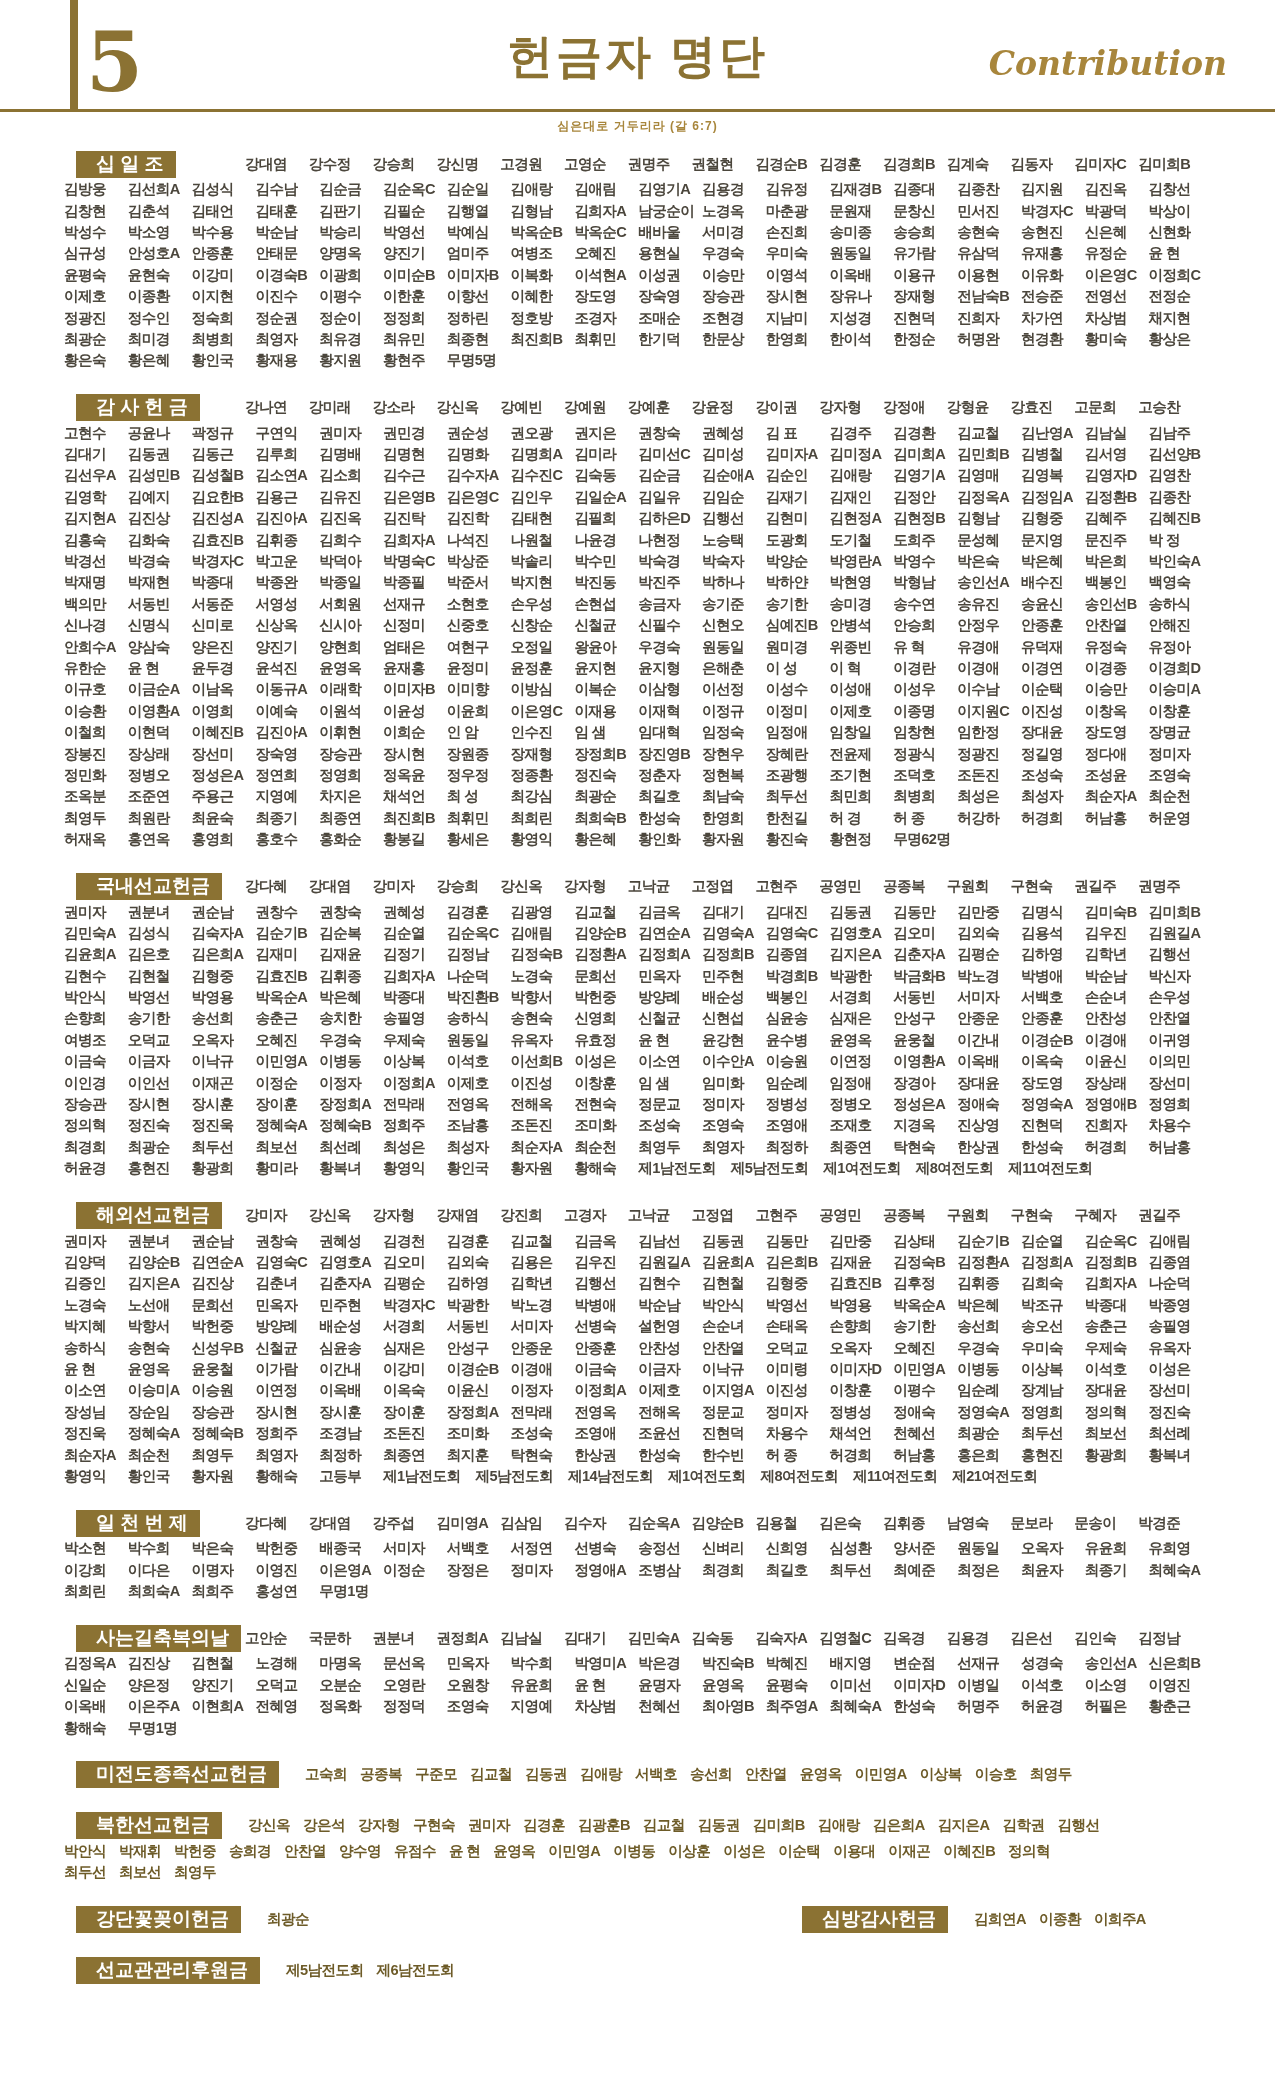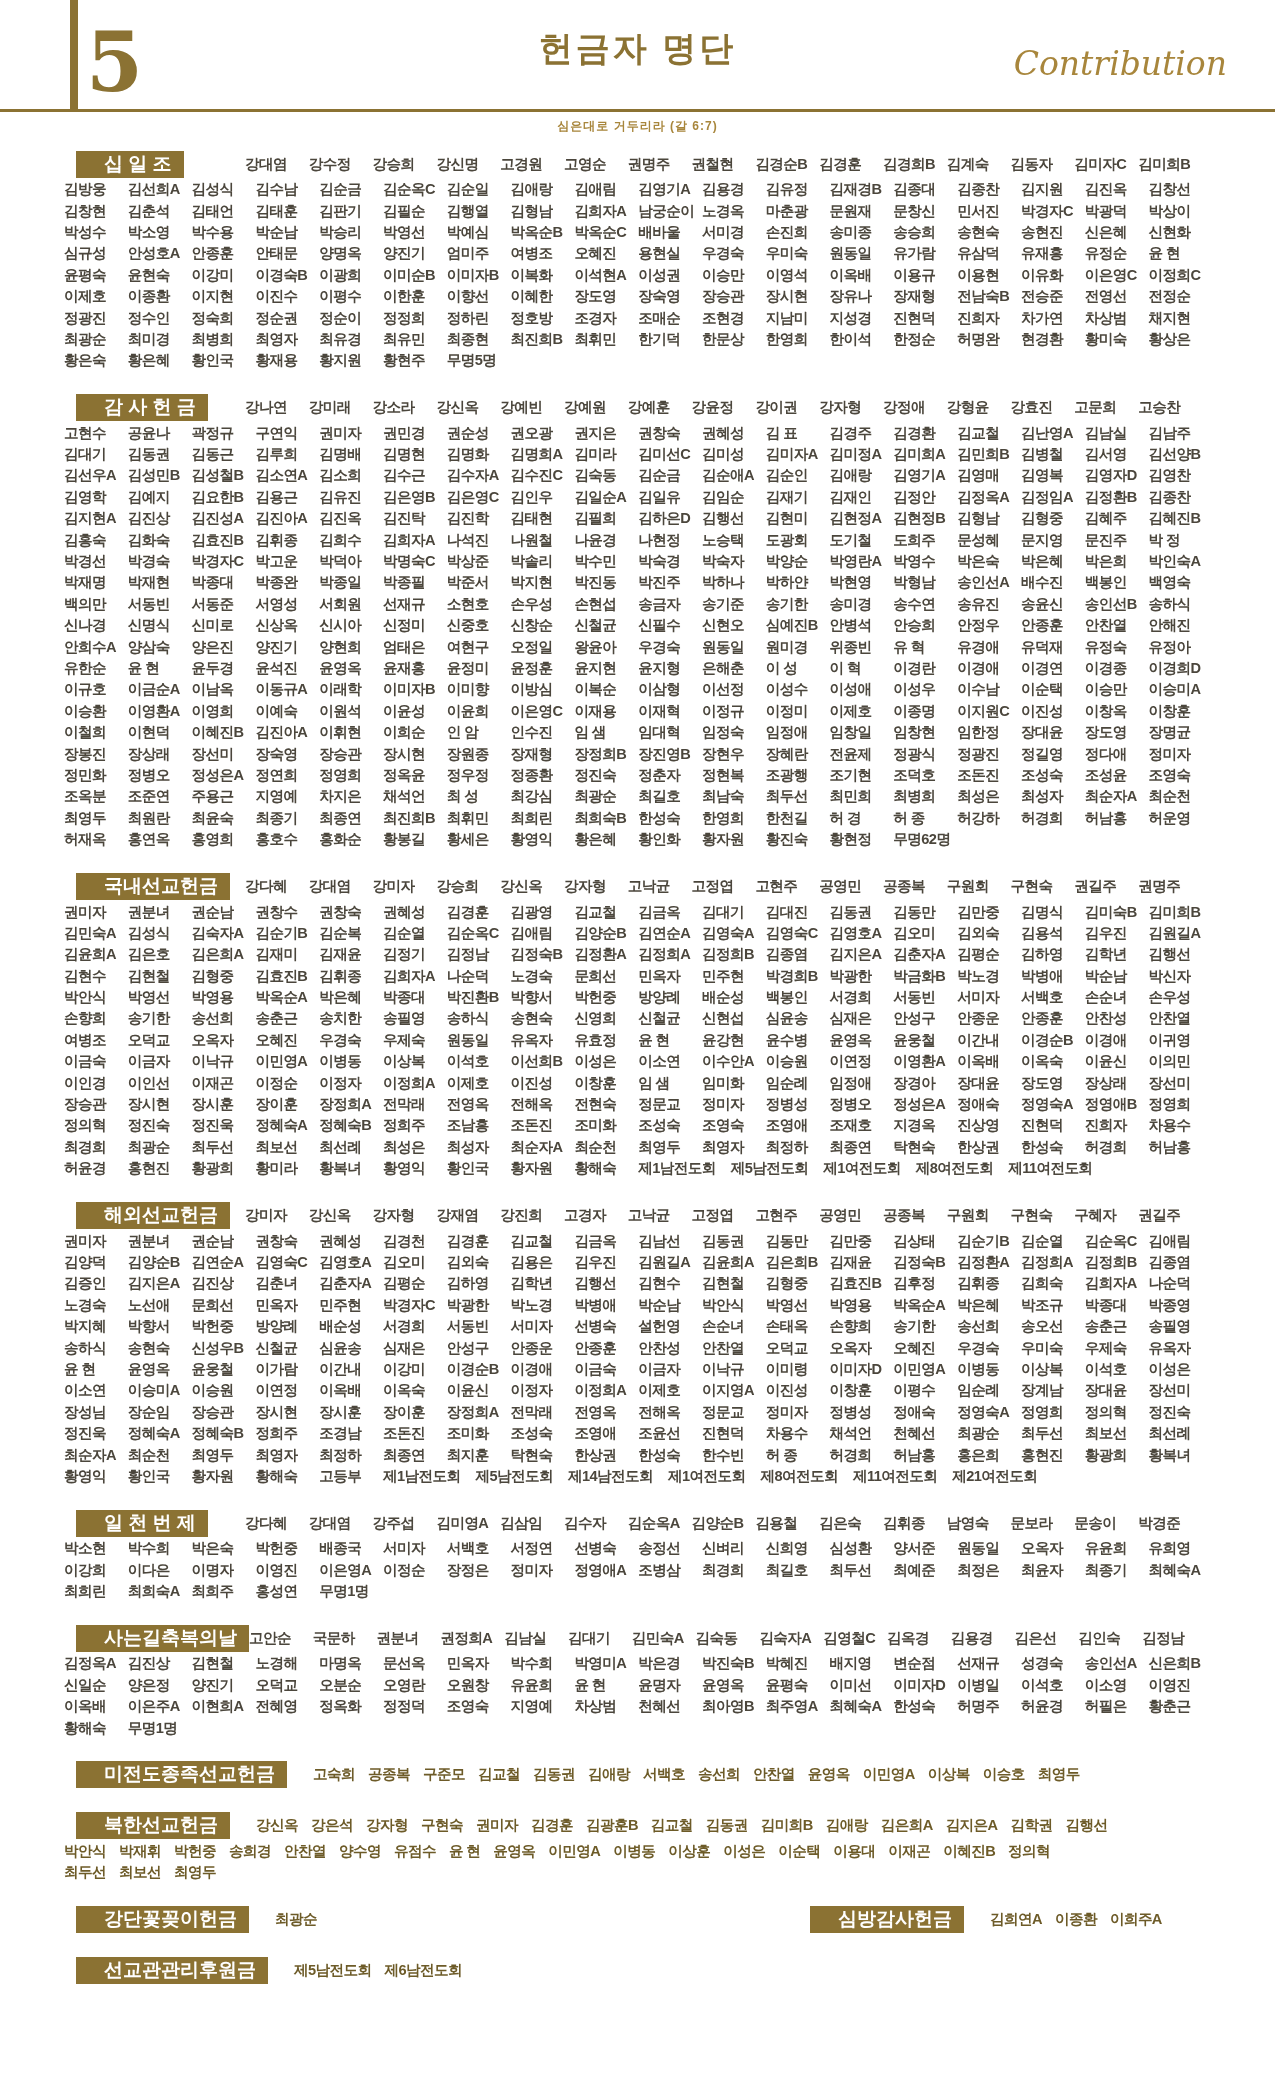--- a/index.html
+++ b/index.html
@@ -4,34 +4,34 @@
 <style>
   html,body{margin:0;padding:0;}
   body{width:1275px;height:2078px;background:#ffffff;position:relative;
        font-family:"Liberation Sans", sans-serif;overflow:hidden;}
   
   .hdr{position:relative;height:109px;border-bottom:3px solid #8b7233;}
   .vbar{position:absolute;left:70px;top:0;width:8px;height:109px;background:#8b7233;}
   .pagenum{position:absolute;left:86px;top:16px;font-family:"DejaVu Serif",serif;
            font-weight:bold;font-size:82px;line-height:92px;color:#8b7233;}
   .title{position:absolute;left:0;right:0;top:26px;text-align:center;
-         font-size:34px;font-weight:bold;color:#8b7233;letter-spacing:3px;}
+         font-size:46px;font-weight:bold;color:#8b7233;letter-spacing:3px;}
   .contrib{position:absolute;right:48px;top:44px;font-family:"DejaVu Serif",serif;
-           font-style:italic;font-weight:normal;font-size:33px;color:#a8863c;}
+           font-style:italic;font-weight:bold;font-size:33px;color:#a8863c;}
   .subtitle{text-align:center;font-weight:bold;font-size:12px;color:#a8863c;
             letter-spacing:1px;margin-top:6px;}
   
   .content{margin-left:64px;width:1160px;}
   .section{margin-top:21px;}
   .section:first-child{margin-top:14px;}
   .row{display:flex;align-items:center;height:21.4px;}
   .row.first{height:30px;}
   .label-slot{flex:0 0 181px;}
   .seclabel{display:inline-block;background:#8b7233;color:#ffffff;font-weight:bold;
-            font-size:19px;line-height:22px;padding:2px 12px 3px 28px;margin-left:12px;
+            font-size:19px;line-height:22px;padding:2px 12px 3px 20px;margin-left:12px;
             white-space:nowrap;}
   .cell{flex:0 0 63.8px;font-weight:bold;font-size:14.6px;color:#4b463c;
         letter-spacing:-0.6px;white-space:nowrap;overflow:visible;}
   .cell.wide{flex:0 0 auto;padding-right:15px;}
   .row.loose .cell{flex:0 0 auto;margin-right:13px;padding-right:0;}
   .section.brown .cell{color:#6d5b28;}
   .section.gap-lg{}
   .pairgap{margin-left:468px;}
   .inline-label{flex:0 0 auto;margin-right:26px;}
 </style>

